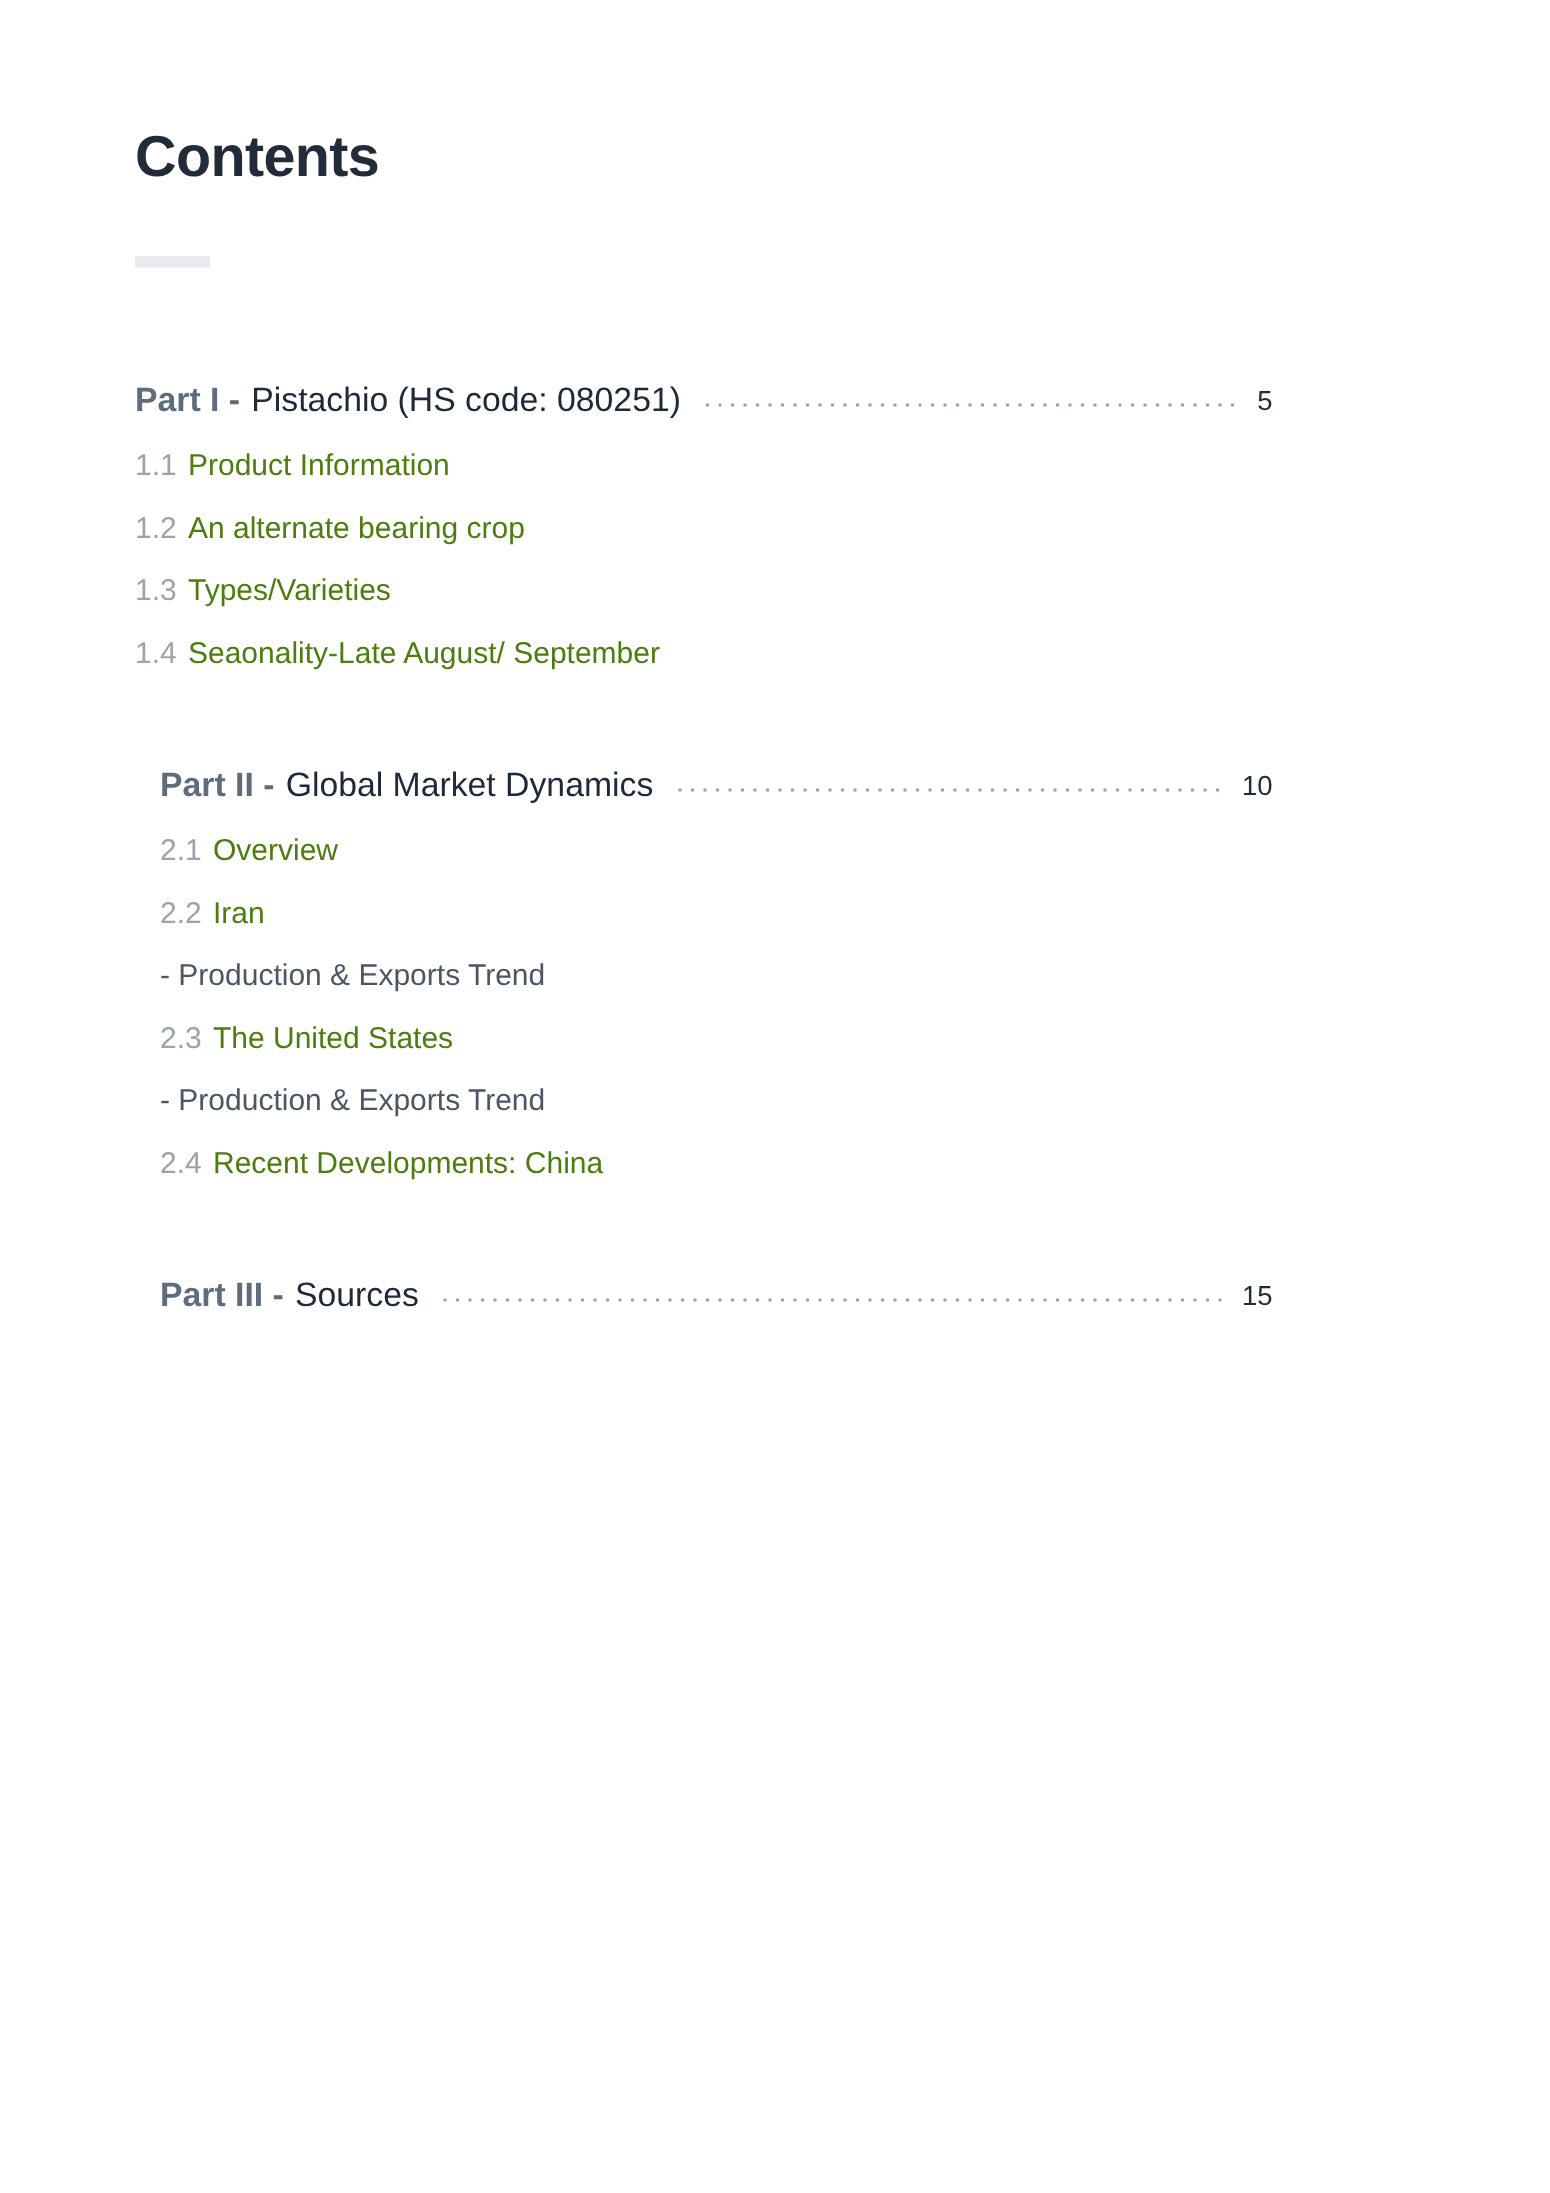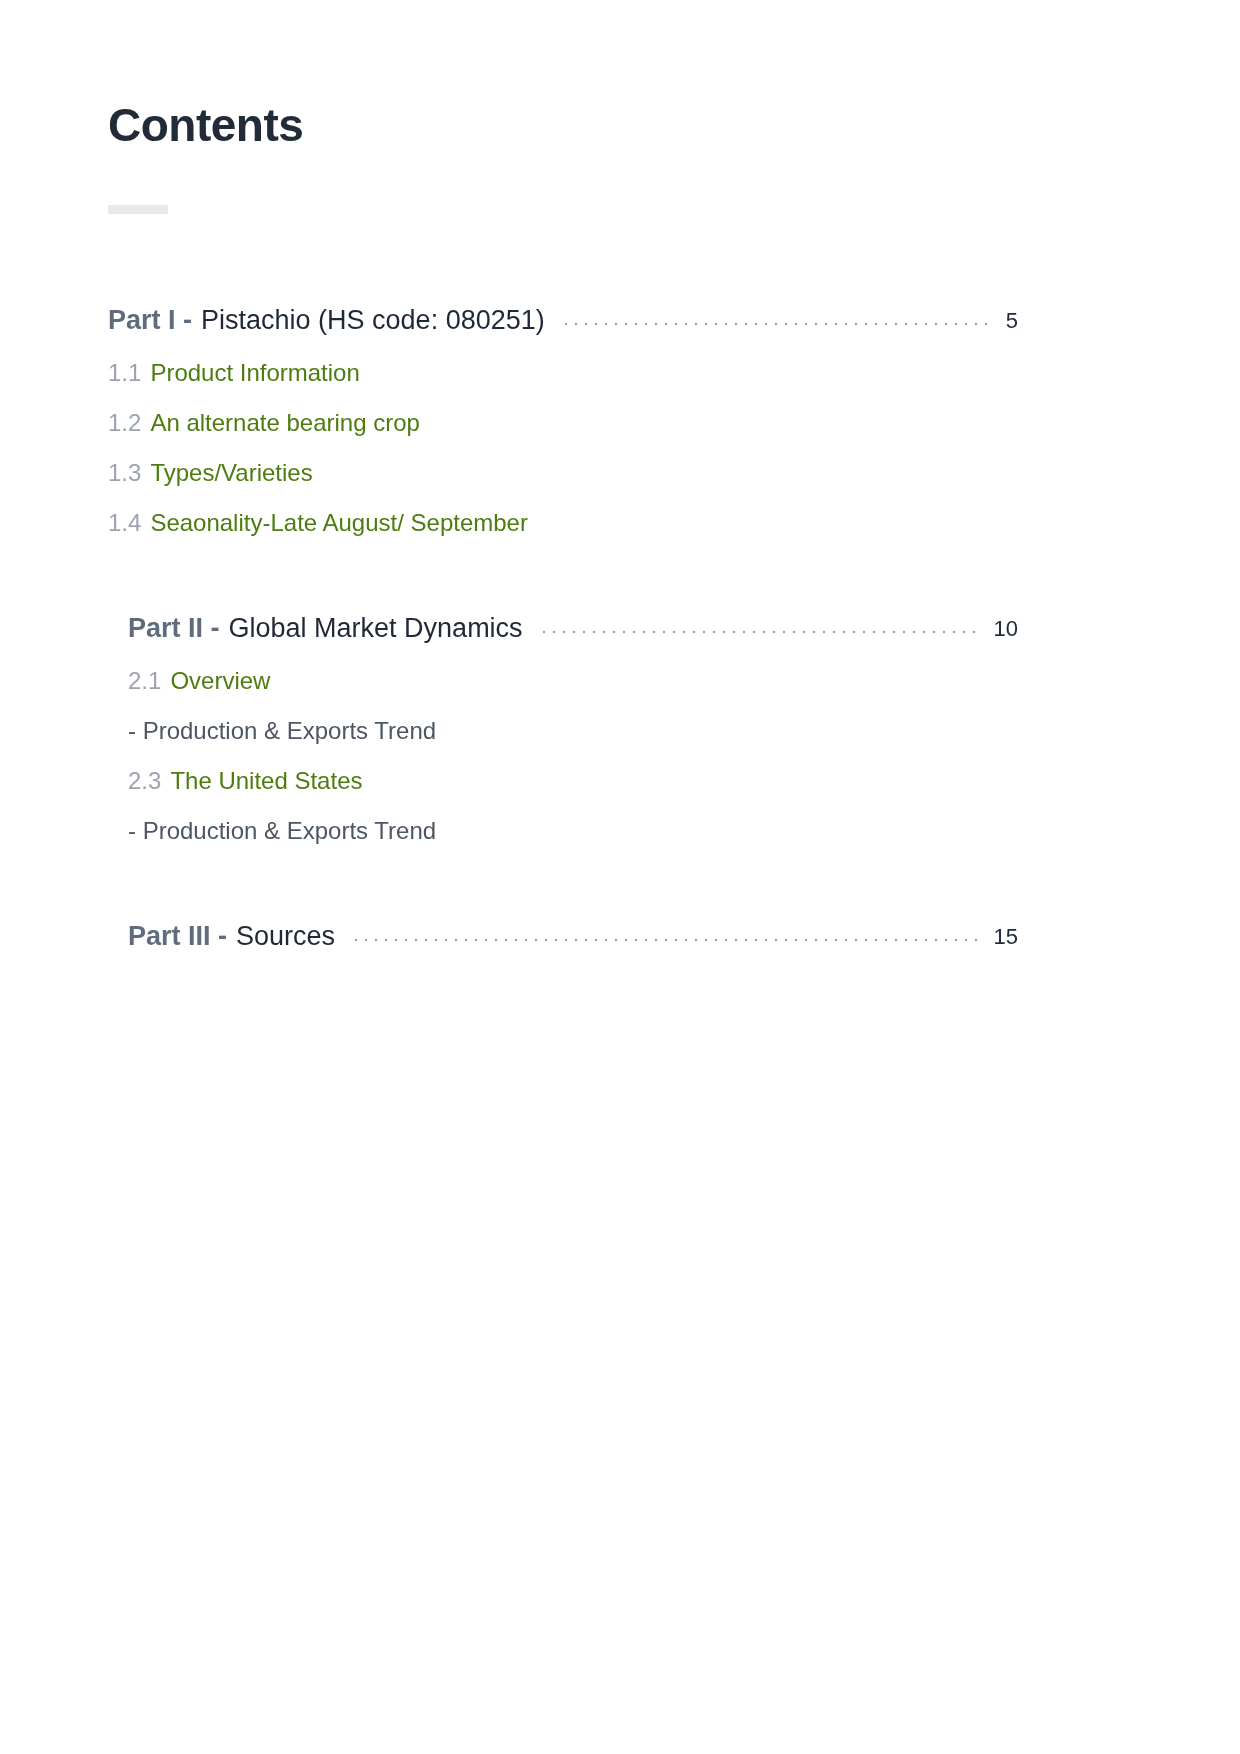--- a/index.html
+++ b/index.html
@@ -116,28 +116,34 @@
     <div class="toc-section">
       <div class="toc-heading">
         <span class="part-label">Part II -</span>
         <span class="part-title">Global Market Dynamics</span>
         <span class="leader"></span>
         <span class="page-num">10</span>
       </div>
       <div class="toc-item">
         <span class="item-number">2.1</span><span class="item-text">Overview</span>
       </div>
+      <div class="toc-item">
+        <span class="item-number">2.2</span><span class="item-text">Iran</span>
+      </div>
       <div class="toc-item sub">
         <span class="item-text">- Production &amp; Exports Trend</span>
       </div>
       <div class="toc-item">
         <span class="item-number">2.3</span><span class="item-text">The United States</span>
       </div>
       <div class="toc-item sub">
         <span class="item-text">- Production &amp; Exports Trend</span>
+      </div>
+      <div class="toc-item">
+        <span class="item-number">2.4</span><span class="item-text">Recent Developments: China</span>
       </div>
     </div>
 
     <div class="toc-section">
       <div class="toc-heading">
         <span class="part-label">Part III -</span>
         <span class="part-title">Sources</span>
         <span class="leader"></span>
         <span class="page-num">15</span>
       </div>

